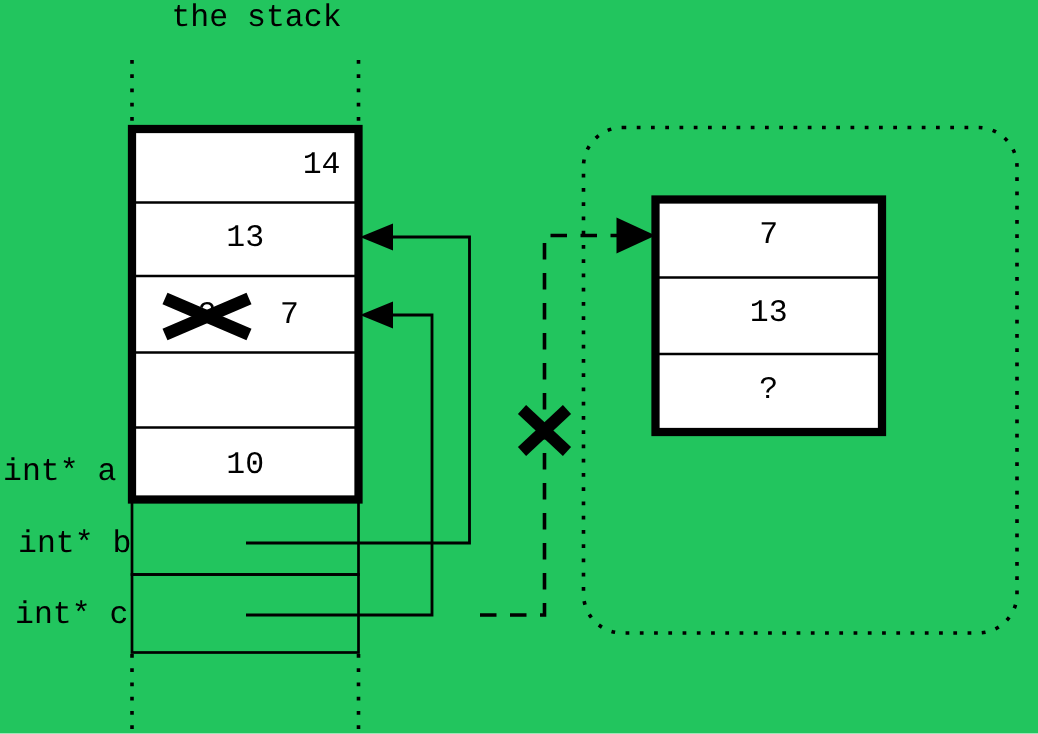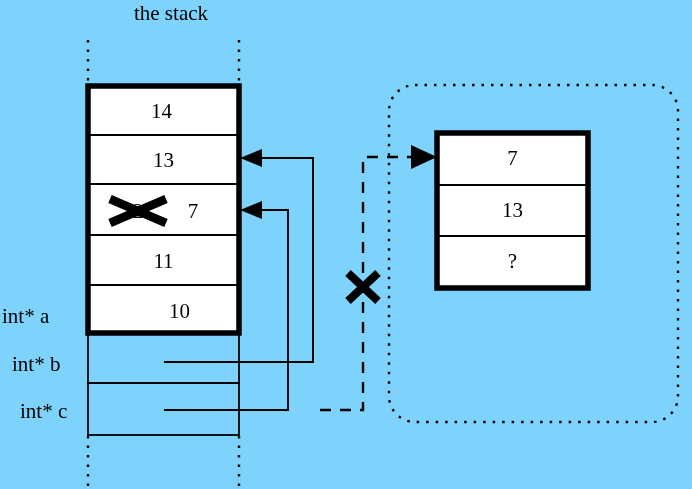--- a/index.html
+++ b/index.html
@@ -4,23 +4,23 @@
 <style>
   html, body {
     margin: 0;
     padding: 0;
     background: #ffffff;
   }
   #canvas {
     position: relative;
     width: 692px;
     height: 489px;
-    background: #7dd3fc;
+    background: #22c55e;
     overflow: hidden;
-    font-family: Liberation Serif, serif;
+    font-family: Liberation Mono, monospace;
   }
   .title {
     position: absolute;
     font-size: 21px;
     color: #000000;
     white-space: nowrap;
     text-align: center;
   }
   #title-stack { left: 96px; top: 1px; width: 150px; }
   #title-heap  { left: 438px; top: 1px; width: 150px; }
@@ -94,37 +94,36 @@
     <line x1="438" y1="185" x2="587" y2="185" stroke="#000" stroke-width="1.8"></line>
     <line x1="438" y1="236" x2="587" y2="236" stroke="#000" stroke-width="1.8"></line>
 
     <g>
       <line x1="110" y1="199" x2="166" y2="223" stroke="#000" stroke-width="8.5"></line>
       <line x1="166" y1="199" x2="110" y2="223" stroke="#000" stroke-width="8.5"></line>
     </g>
 
   </svg>
 
-  <div class="cellval" style="left:86px; top:99px; width:151px;">14</div>
+  <div class="cellval" style="left:76px; top:99px; width:151px;text-align:right;">14</div>
 
   <div class="cellval" style="left:88px; top:148px; width:151px;">13</div>
 
   <div class="cellval" style="left:108px; top:199px; width:60px;">2</div>
 
   <div class="cellval" style="left:168px; top:199px; width:50px;">7</div>
 
-  <div class="cellval" style="left:88px; top:249px; width:151px;">11</div>
 
-  <div class="cellval" style="left:104px; top:299px; width:151px;">10</div>
+  <div class="cellval" style="left:88px; top:299px; width:151px;">10</div>
 
   <div class="cellval" style="left:437px; top:146px; width:151px;">7</div>
 
   <div class="cellval" style="left:437px; top:198px; width:151px;">13</div>
 
   <div class="cellval" style="left:437px; top:249px; width:151px;">?</div>
 
   <div class="varlabel" style="left:2px; top:304px;">int* a</div>
 
   <div class="varlabel" style="left:12px; top:352px;">int* b</div>
 
-  <div class="varlabel" style="left:20px; top:399px;">int* c</div>
+  <div class="varlabel" style="left:10px; top:399px;">int* c</div>
 
 </div>
 
 </body></html>

